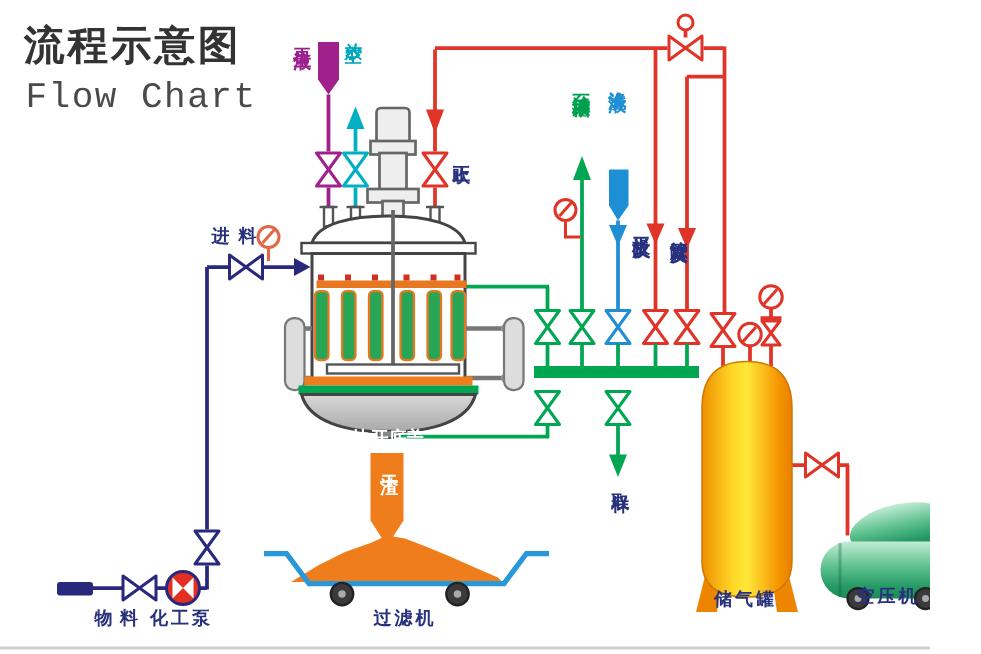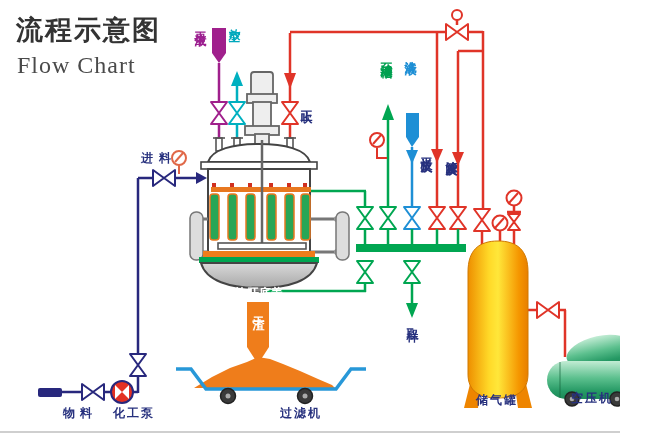--- a/index.html
+++ b/index.html
@@ -1,17 +1,17 @@
 <!DOCTYPE html>
 <html><head>
 <meta charset="utf-8">
 <style>
   html,body{margin:0;padding:0;background:#fff;}
   .stage{position:relative;width:620px;height:436px;background:#fff;overflow:hidden;
-         font-family:Liberation Serif, serif;}
+         font-family:Liberation Mono, monospace;}
   .stage svg{position:absolute;left:0;top:0;}
   .lbl{position:absolute;font-weight:bold;font-size:12px;color:#27317e;line-height:1.12;white-space:nowrap;}
   .v{writing-mode:vertical-rl;text-orientation:upright;letter-spacing:1px;}
   .c-purple{color:#9c2090}
   .c-teal{color:#00a8bc}
   .c-green{color:#00a050}
   .c-blue{color:#1e8fd5}
   .c-white{color:#ffffff}
   .title-cn{position:absolute;left:16px;top:12px;font-size:27px;font-weight:bold;color:#333;letter-spacing:2px;}
   .title-en{position:absolute;left:17px;top:52px;font-size:24px;font-weight:400;color:#4a4a4a;letter-spacing:1px;}
@@ -277,18 +277,18 @@
 <div class="lbl v" style="left:299px;top:101px;">正吹</div>
 <div class="lbl" style="left:141px;top:152px;letter-spacing:6px;">进料</div>
 <div class="lbl v c-green" style="left:379px;top:53px;">至滤液槽</div>
 <div class="lbl v c-blue" style="left:403px;top:51px;">洗涤液</div>
 <div class="lbl v" style="left:419px;top:148px;">平板反吹</div>
 <div class="lbl v" style="left:444px;top:151px;">滤管反吹</div>
 <div class="lbl c-white lbl-center" style="left:209px;top:264px;width:100px;margin-top:23px;">快开底盖</div>
 <div class="lbl v c-white" style="left:251px;top:307px;">干渣</div>
 <div class="lbl v" style="left:405px;top:319px;">取样</div>
 <div class="lbl" style="left:34px;top:407px;letter-spacing:5px;margin-left:29px;">物料</div>
-<div class="lbl" style="left:113px;top:407px;letter-spacing:2px;">化工泵</div>
-<div class="lbl" style="left:249px;top:407px;letter-spacing:2px;margin-left:31px;">过滤机</div>
+<div class="lbl" style="left:100px;top:407px;letter-spacing:2px;">化工泵</div>
+<div class="lbl" style="left:249px;top:407px;letter-spacing:2px;">过滤机</div>
 <div class="lbl" style="left:476px;top:394px;letter-spacing:2px;">储气罐</div>
 <div class="lbl" style="left:571px;top:392px;letter-spacing:2px;">空压机</div>
 
 </div>
 
 </body></html>

